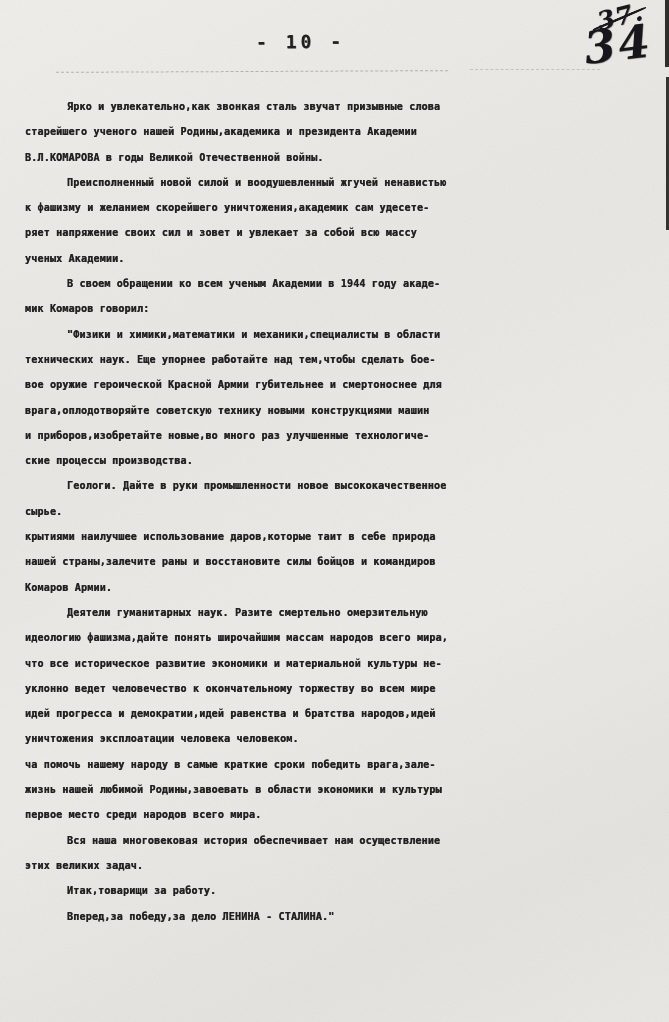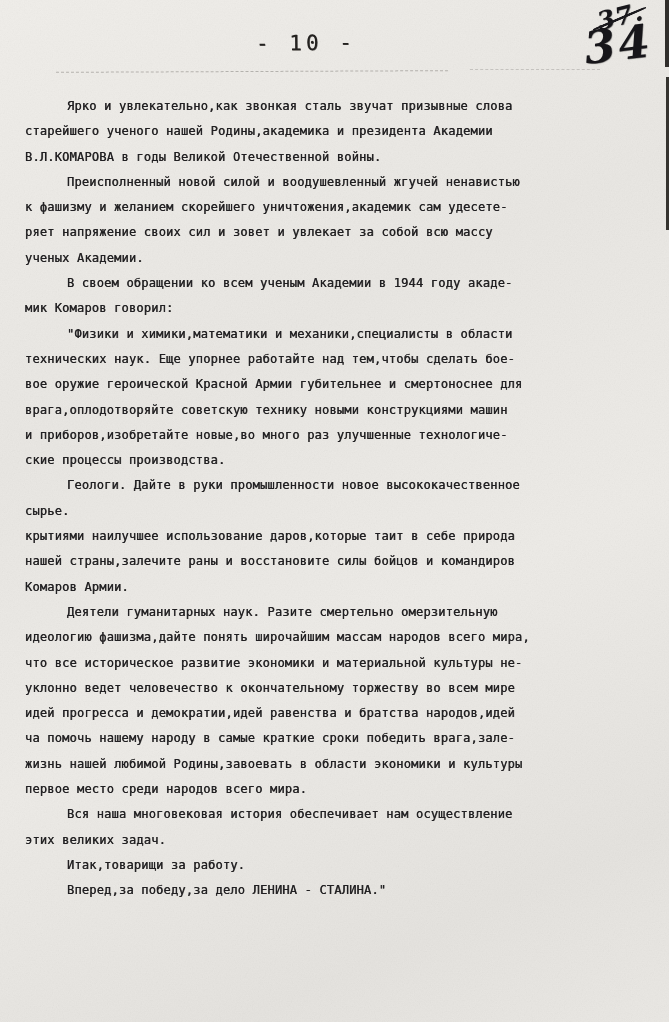--- a/index.html
+++ b/index.html
@@ -14,21 +14,21 @@
     width:669px;height:1022px;
     background:linear-gradient(155deg,#f0eeea 0%,#e9e7e3 35%,#edebe7 60%,#e5e3df 85%,#eae8e4 100%);
     overflow:hidden;
   }
   .noise-overlay{
     position:absolute;inset:0;width:100%;height:100%;
     opacity:.5;mix-blend-mode:multiply;pointer-events:none;
   }
   .page-number{
     position:absolute;top:31px;left:256px;
-    font-weight:normal;font-size:21px;letter-spacing:4px;
+    font-weight:bold;font-size:18px;letter-spacing:4px;
     color:#23211f;
     text-shadow:0.4px 0.4px 0.6px rgba(30,28,26,.65);
     transform:rotate(-0.6deg);
     white-space:pre;
   }
   .handwriting{
     font-family:"DejaVu Serif", serif;
     font-style:italic;font-weight:bold;
     color:#17161a;
   }
@@ -63,21 +63,21 @@
     position:absolute;right:0;top:0;width:4px;height:67px;
     background:#302e2b;filter:blur(.4px);
   }
   .edge-mark-bottom{
     position:absolute;right:0;top:77px;width:3.5px;height:153px;
     background:#35332f;filter:blur(.4px);
   }
   .text-body{
     position:absolute;left:25px;top:94px;width:632px;
     color:#201f22;
-    font-size:12px;font-weight:normal;
+    font-size:10px;font-weight:bold;
     letter-spacing:.2px;
     text-shadow:0.35px 0.35px 0.55px rgba(32,30,28,.72), -0.2px 0 0.4px rgba(32,30,28,.30);
   }
   .tline{
     height:25.3px;line-height:25.3px;white-space:pre;
   }
   .tline.indent{padding-left:42px;}
 </style>
 </head>
 <body>
@@ -126,20 +126,21 @@
       <div class="tline indent">Геологи. Дайте в руки промышленности новое высококачественное</div>
       <div class="tline">сырье.</div>
       <div class="tline">крытиями наилучшее использование даров,которые таит в себе природа</div>
       <div class="tline">нашей страны,залечите раны и восстановите силы бойцов и командиров</div>
       <div class="tline">Комаров Армии.</div>
       <div class="tline indent">Деятели гуманитарных наук. Разите смертельно омерзительную</div>
       <div class="tline">идеологию фашизма,дайте понять широчайшим массам народов всего мира,</div>
       <div class="tline">что все историческое развитие экономики и материальной культуры не-</div>
       <div class="tline">уклонно ведет человечество к окончательному торжеству во всем мире</div>
       <div class="tline">идей прогресса и демократии,идей равенства и братства народов,идей</div>
+      <div class="tline">уничтожения эксплоатации человека человеком.</div>
       <div class="tline">ча помочь нашему народу в самые краткие сроки победить врага,зале-</div>
       <div class="tline">жизнь нашей любимой Родины,завоевать в области экономики и культуры</div>
       <div class="tline">первое место среди народов всего мира.</div>
       <div class="tline indent">Вся наша многовековая история обеспечивает нам осуществление</div>
       <div class="tline">этих великих задач.</div>
       <div class="tline indent">Итак,товарищи за работу.</div>
       <div class="tline indent">Вперед,за победу,за дело ЛЕНИНА - СТАЛИНА."</div>
     </div>
 
 </div>

